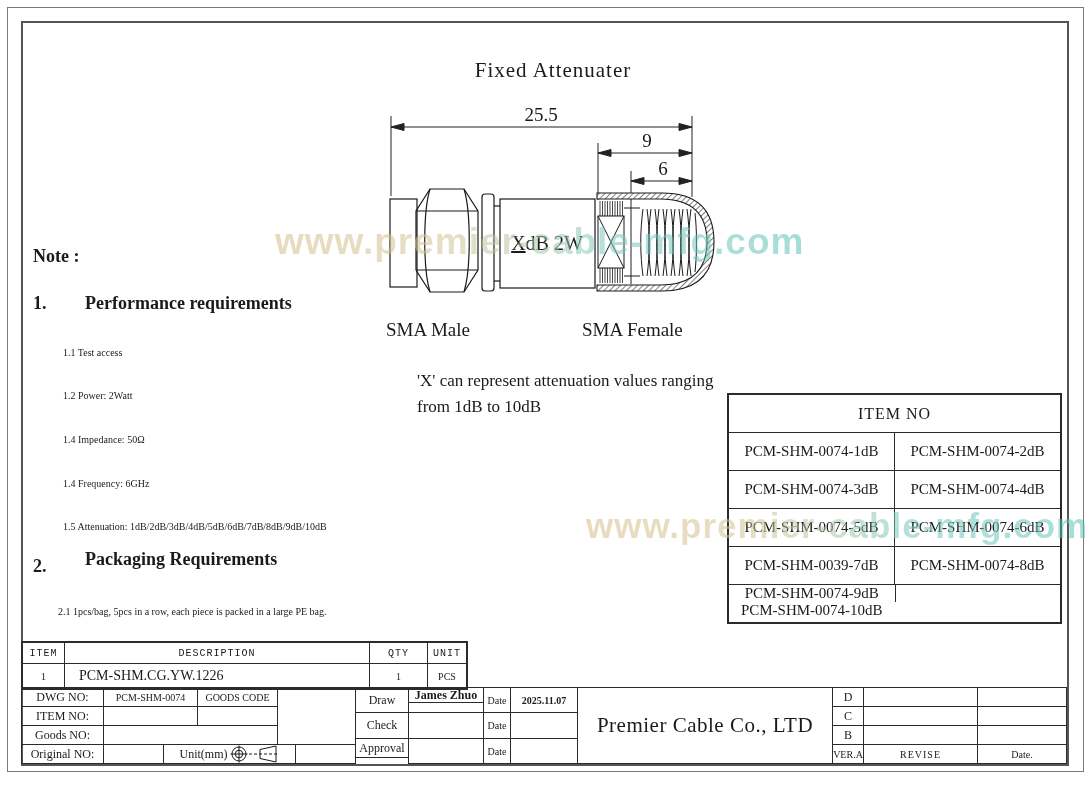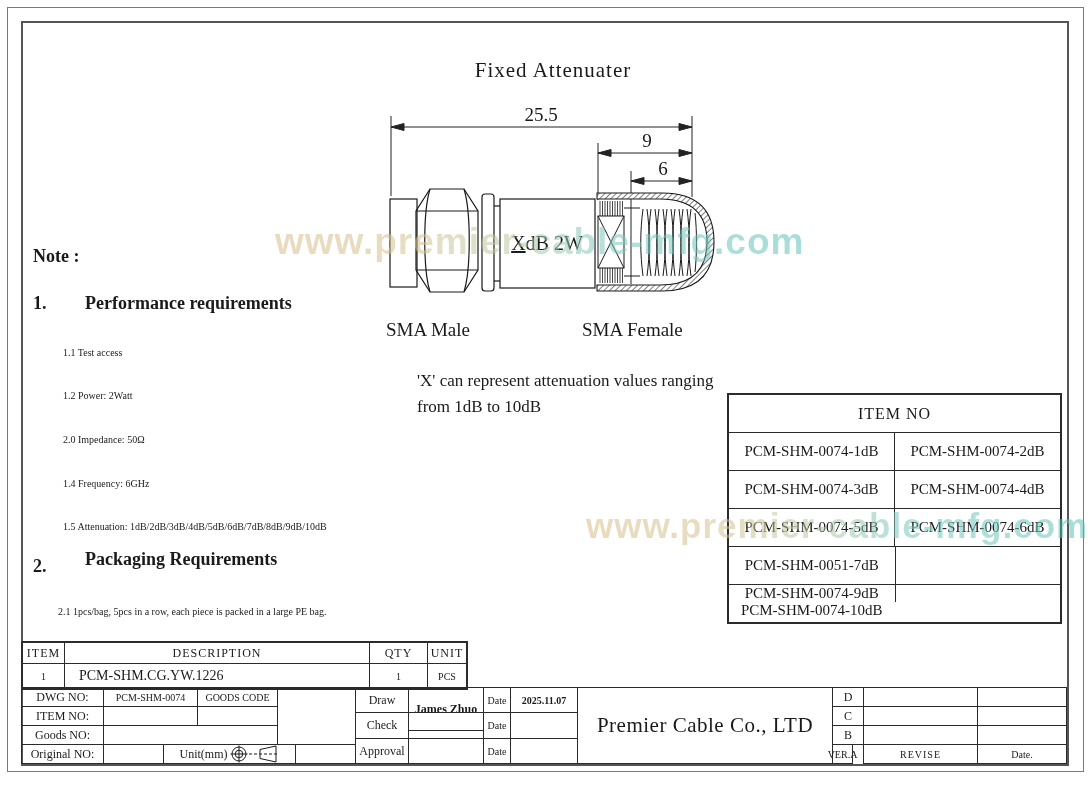--- a/index.html
+++ b/index.html
@@ -30,21 +30,21 @@
   .itemno-cell:first-child{border-right:1px solid #2b2b2b;}
 
   
   .parts{left:21px;top:641px;width:443px;border:2px solid #2b2b2b;z-index:2;background:#fff;}
   .parts-row{display:flex;}
   .parts-row.hdr{height:20px;border-bottom:1px solid #2b2b2b;}
   .parts-row.dat{height:24px;}
   .pc{display:flex;align-items:center;justify-content:center;border-right:1px solid #2b2b2b;box-sizing:border-box;}
   .pc:last-child{border-right:none;}
   .pc.c1{width:42px;}.pc.c2{width:305px;}.pc.c3{width:58px;}.pc.c4{width:38px;}
-  .parts-row.hdr .pc{font-size:12px;letter-spacing:1px;}
+  .parts-row.hdr .pc{font-size:10px;letter-spacing:1px;font-family:Liberation Mono, monospace;}
   .parts-row.dat .c1{font-size:10px;}
   .parts-row.dat .c2{justify-content:flex-start;padding-left:14px;font-size:14px;}
   .parts-row.dat .c3{font-size:10px;}
   .parts-row.dat .c4{font-size:10px;}
 
   
   .tb-cell{position:absolute;box-sizing:border-box;border:1px solid #2b2b2b;display:flex;align-items:center;
            justify-content:center;background:transparent;font-size:12px;z-index:3;}
   .tb-cell.small{font-size:10px;}
   .tb-cell.bold{font-weight:bold;}
@@ -166,21 +166,21 @@
   <div class="abs sma-label" style="left:386px;top:319px;">SMA Male</div>
   <div class="abs sma-label" style="left:582px;top:319px;">SMA Female</div>
 
   <div class="abs x-note">'X' can represent attenuation values ranging from 1dB to 10dB</div>
 
   <div class="abs note-head" style="left:33px;top:246px;text-align:right;">Note :</div>
   <div class="abs note-head" style="left:33px;top:293px;">1.</div>
   <div class="abs note-head" style="left:85px;top:293px;">Performance requirements</div>
   <div class="abs note-item" style="left:63px;top:347px;">1.1 Test access</div>
   <div class="abs note-item" style="left:63px;top:390px;">1.2 Power: 2Watt</div>
-  <div class="abs note-item" style="left:63px;top:434px;">2.0 Impedance: 50Ω</div>
+  <div class="abs note-item" style="left:63px;top:434px;">1.4 Impedance: 50Ω</div>
   <div class="abs note-item" style="left:63px;top:478px;">1.4 Frequency: 6GHz</div>
   <div class="abs note-item" style="left:63px;top:521px;">1.5 Attenuation: 1dB/2dB/3dB/4dB/5dB/6dB/7dB/8dB/9dB/10dB</div>
   <div class="abs note-head" style="left:33px;top:556px;">2.</div>
   <div class="abs note-head" style="left:85px;top:549px;text-align:center;">Packaging Requirements</div>
   <div class="abs note-item" style="left:58px;top:606px;">2.1 1pcs/bag, 5pcs in a row, each piece is packed in a large PE bag.</div>
 
   <div class="abs itemno">
     <div class="itemno-header">ITEM NO</div>
     <div class="itemno-row">
       <div class="itemno-cell">PCM-SHM-0074-1dB</div>
@@ -188,21 +188,22 @@
     </div>
     <div class="itemno-row">
       <div class="itemno-cell">PCM-SHM-0074-3dB</div>
       <div class="itemno-cell">PCM-SHM-0074-4dB</div>
     </div>
     <div class="itemno-row">
       <div class="itemno-cell">PCM-SHM-0074-5dB</div>
       <div class="itemno-cell">PCM-SHM-0074-6dB</div>
     </div>
     <div class="itemno-row">
-      <div class="itemno-cell">PCM-SHM-0051-7dB</div>
+      <div class="itemno-cell">PCM-SHM-0039-7dB</div>
+      <div class="itemno-cell">PCM-SHM-0074-8dB</div>
     </div>
     <div class="itemno-row">
       <div class="itemno-cell">PCM-SHM-0074-9dB</div>
       <div class="itemno-cell">PCM-SHM-0074-10dB</div>
     </div>
   </div>
 
   <div class="abs parts">
     <div class="parts-row hdr">
       <div class="pc c1">ITEM</div>
@@ -241,45 +242,45 @@
         <line x1="0.5" y1="9" x2="17.5" y2="9"></line>
         <line x1="9" y1="0.5" x2="9" y2="17.5"></line>
         <line x1="19" y1="9" x2="47" y2="9" stroke-dasharray="3,2"></line>
         <polygon points="30,4.5 46,1 46,17 30,13.5"></polygon>
       </g>
     </svg>
   </div>
   <div class="tb-cell" style="left:295px;top:744px;width:61px;height:20px;"></div>
 
   <div class="tb-cell" style="left:355px;top:687px;width:54px;height:26px;">Draw</div>
-  <div class="tb-cell bold" style="left:408px;top:687px;width:76px;height:44px;">James Zhuo</div>
+  <div class="tb-cell bold" style="left:408px;top:687px;width:76px;height:16px;">James Zhuo</div>
   <div class="tb-cell small" style="left:483px;top:687px;width:28px;height:26px;">Date</div>
   <div class="tb-cell bold small" style="left:510px;top:687px;width:68px;height:26px;">2025.11.07</div>
 
   <div class="tb-cell" style="left:355px;top:712px;width:54px;height:27px;">Check</div>
   <div class="tb-cell" style="left:408px;top:712px;width:76px;height:27px;"></div>
   <div class="tb-cell small" style="left:483px;top:712px;width:28px;height:27px;">Date</div>
   <div class="tb-cell" style="left:510px;top:712px;width:68px;height:27px;"></div>
 
-  <div class="tb-cell" style="left:355px;top:738px;width:54px;height:26px;">Approval</div>
+  <div class="tb-cell" style="left:355px;top:738px;width:54px;height:20px;">Approval</div>
   <div class="tb-cell" style="left:408px;top:738px;width:76px;height:26px;"></div>
   <div class="tb-cell small" style="left:483px;top:738px;width:28px;height:26px;">Date</div>
   <div class="tb-cell" style="left:510px;top:738px;width:68px;height:26px;"></div>
 
   <div class="tb-cell company" style="left:577px;top:687px;width:256px;height:77px;">Premier Cable Co., LTD</div>
 
   <div class="tb-cell" style="left:832px;top:687px;width:32px;height:20px;">D</div>
   <div class="tb-cell" style="left:863px;top:687px;width:115px;height:20px;"></div>
   <div class="tb-cell" style="left:977px;top:687px;width:90px;height:20px;"></div>
   <div class="tb-cell" style="left:832px;top:706px;width:32px;height:20px;">C</div>
   <div class="tb-cell" style="left:863px;top:706px;width:115px;height:20px;"></div>
   <div class="tb-cell" style="left:977px;top:706px;width:90px;height:20px;"></div>
   <div class="tb-cell" style="left:832px;top:725px;width:32px;height:20px;">B</div>
   <div class="tb-cell" style="left:863px;top:725px;width:115px;height:20px;"></div>
   <div class="tb-cell" style="left:977px;top:725px;width:90px;height:20px;"></div>
-  <div class="tb-cell small" style="left:832px;top:744px;width:21px;height:20px;">VER.A</div>
+  <div class="tb-cell small" style="left:832px;top:744px;width:32px;height:20px;">VER.A</div>
   <div class="tb-cell small" style="left:863px;top:744px;width:115px;height:20px;letter-spacing:1px;">REVISE</div>
   <div class="tb-cell small" style="left:977px;top:744px;width:90px;height:20px;">Date.</div>
 
   <div class="abs watermark wm1">www.premier-cable-mfg.com</div>
   <div class="abs watermark wm2">www.premier-cable-mfg.com</div>
 
 </div>
 
 </body></html>

